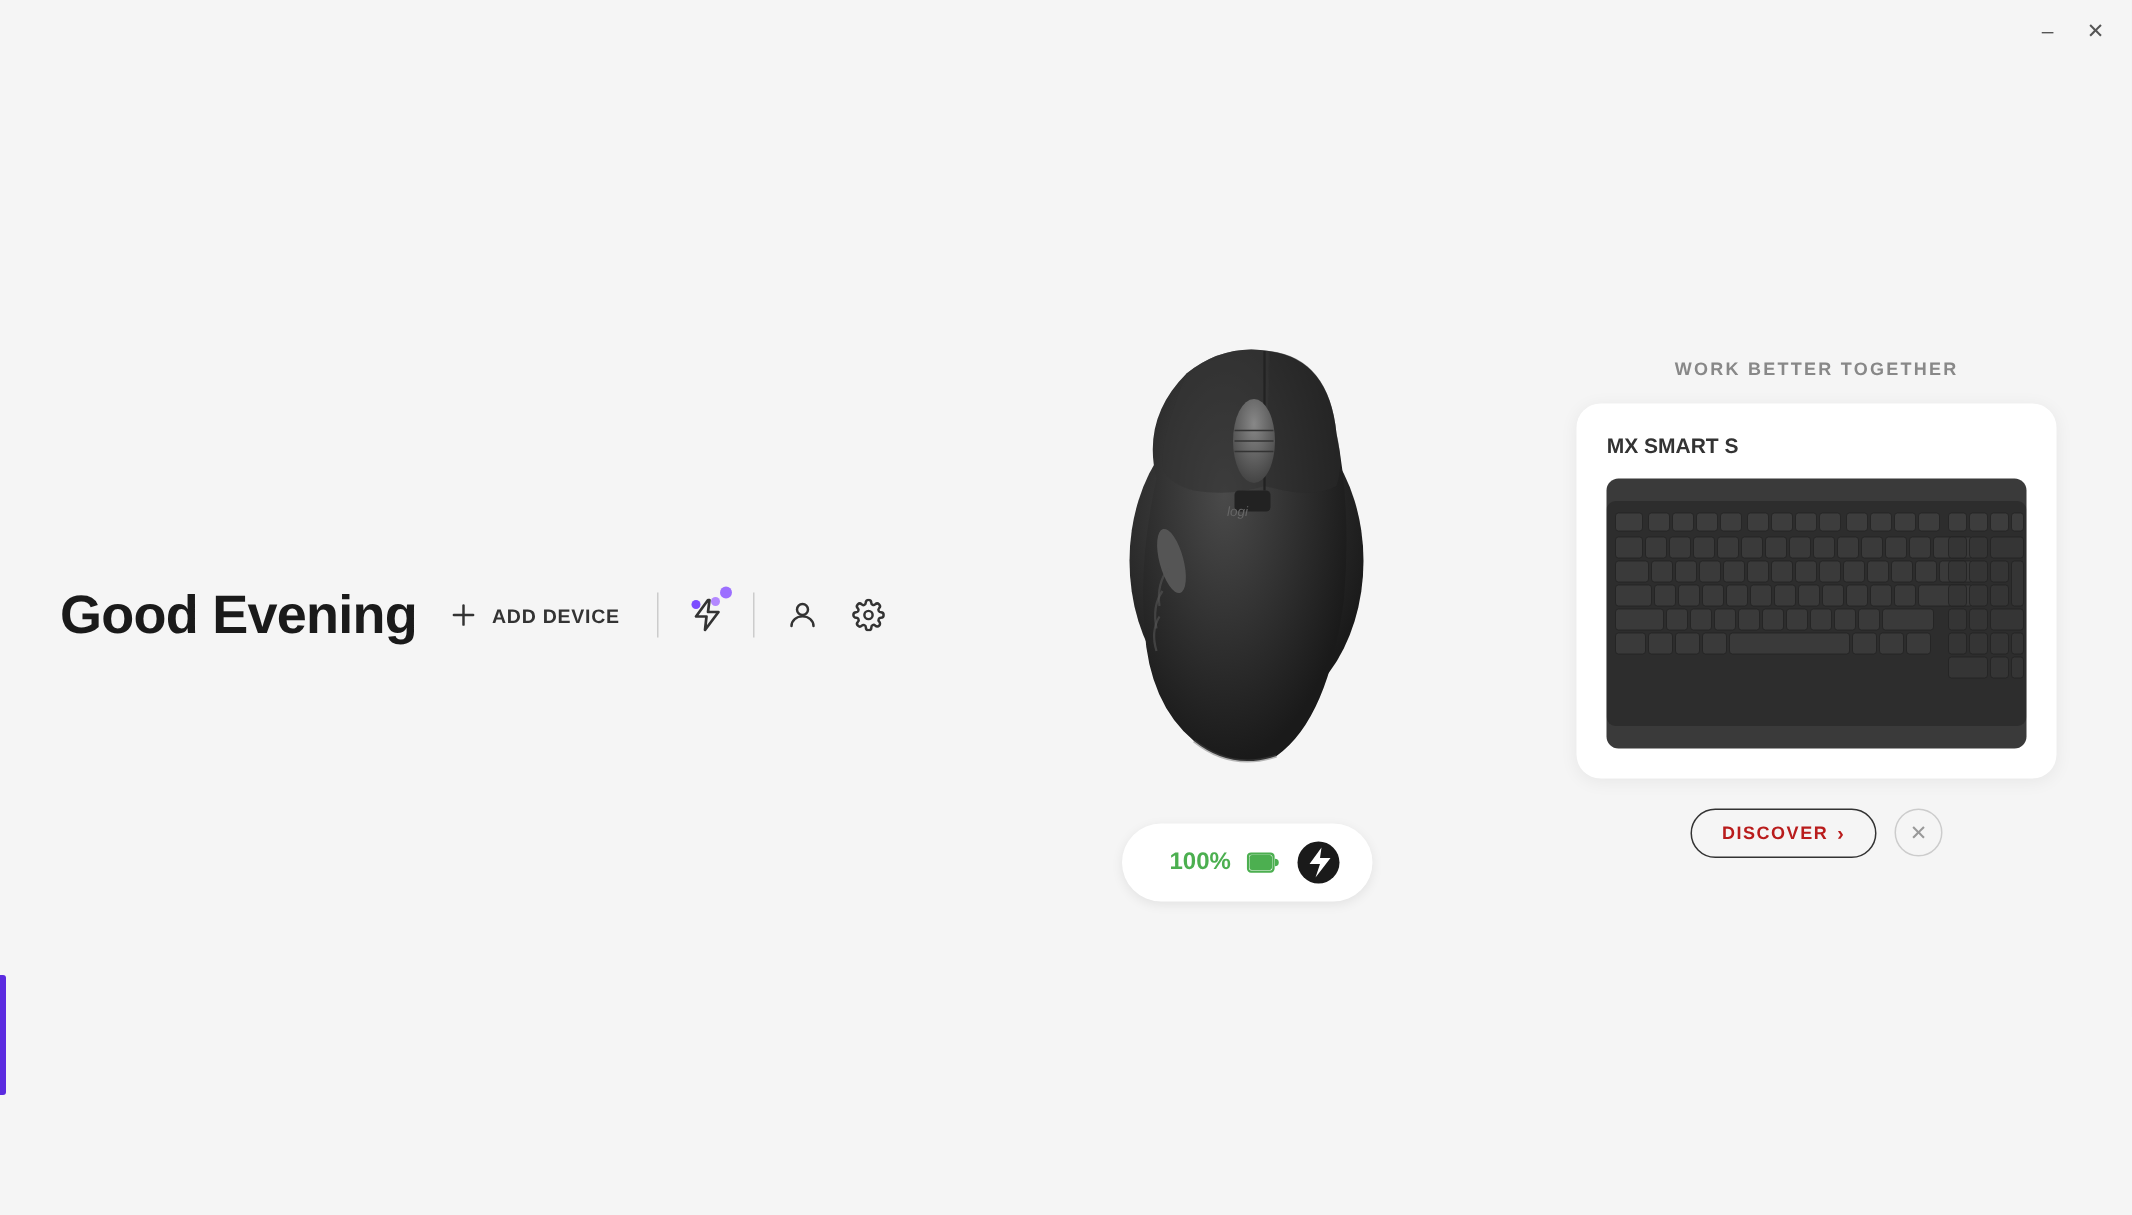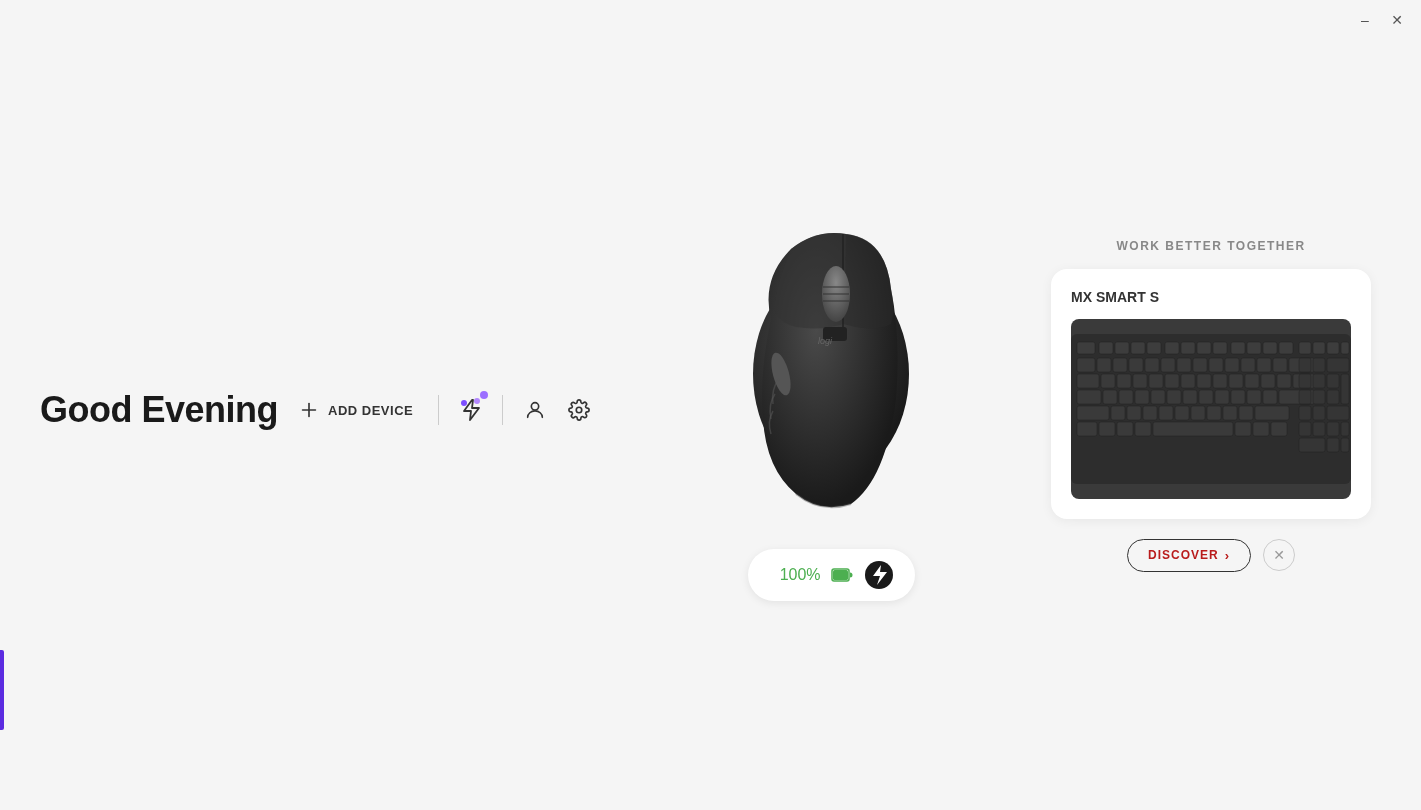--- a/index.html
+++ b/index.html
@@ -158,21 +158,21 @@
       align-items: center;
       gap: 10px;
       background: white;
       border-radius: 30px;
       padding: 10px 20px;
       box-shadow: 0 2px 8px rgba(0,0,0,0.08);
     }
 
     .battery-percent {
       font-size: 16px;
-      font-weight: 400;
+      font-weight: 700;
       color: #4caf50;
       margin-left: 12px;
     }
 
     .battery-icon {
       display: flex;
       align-items: center;
     }
 
     .logi-icon {

